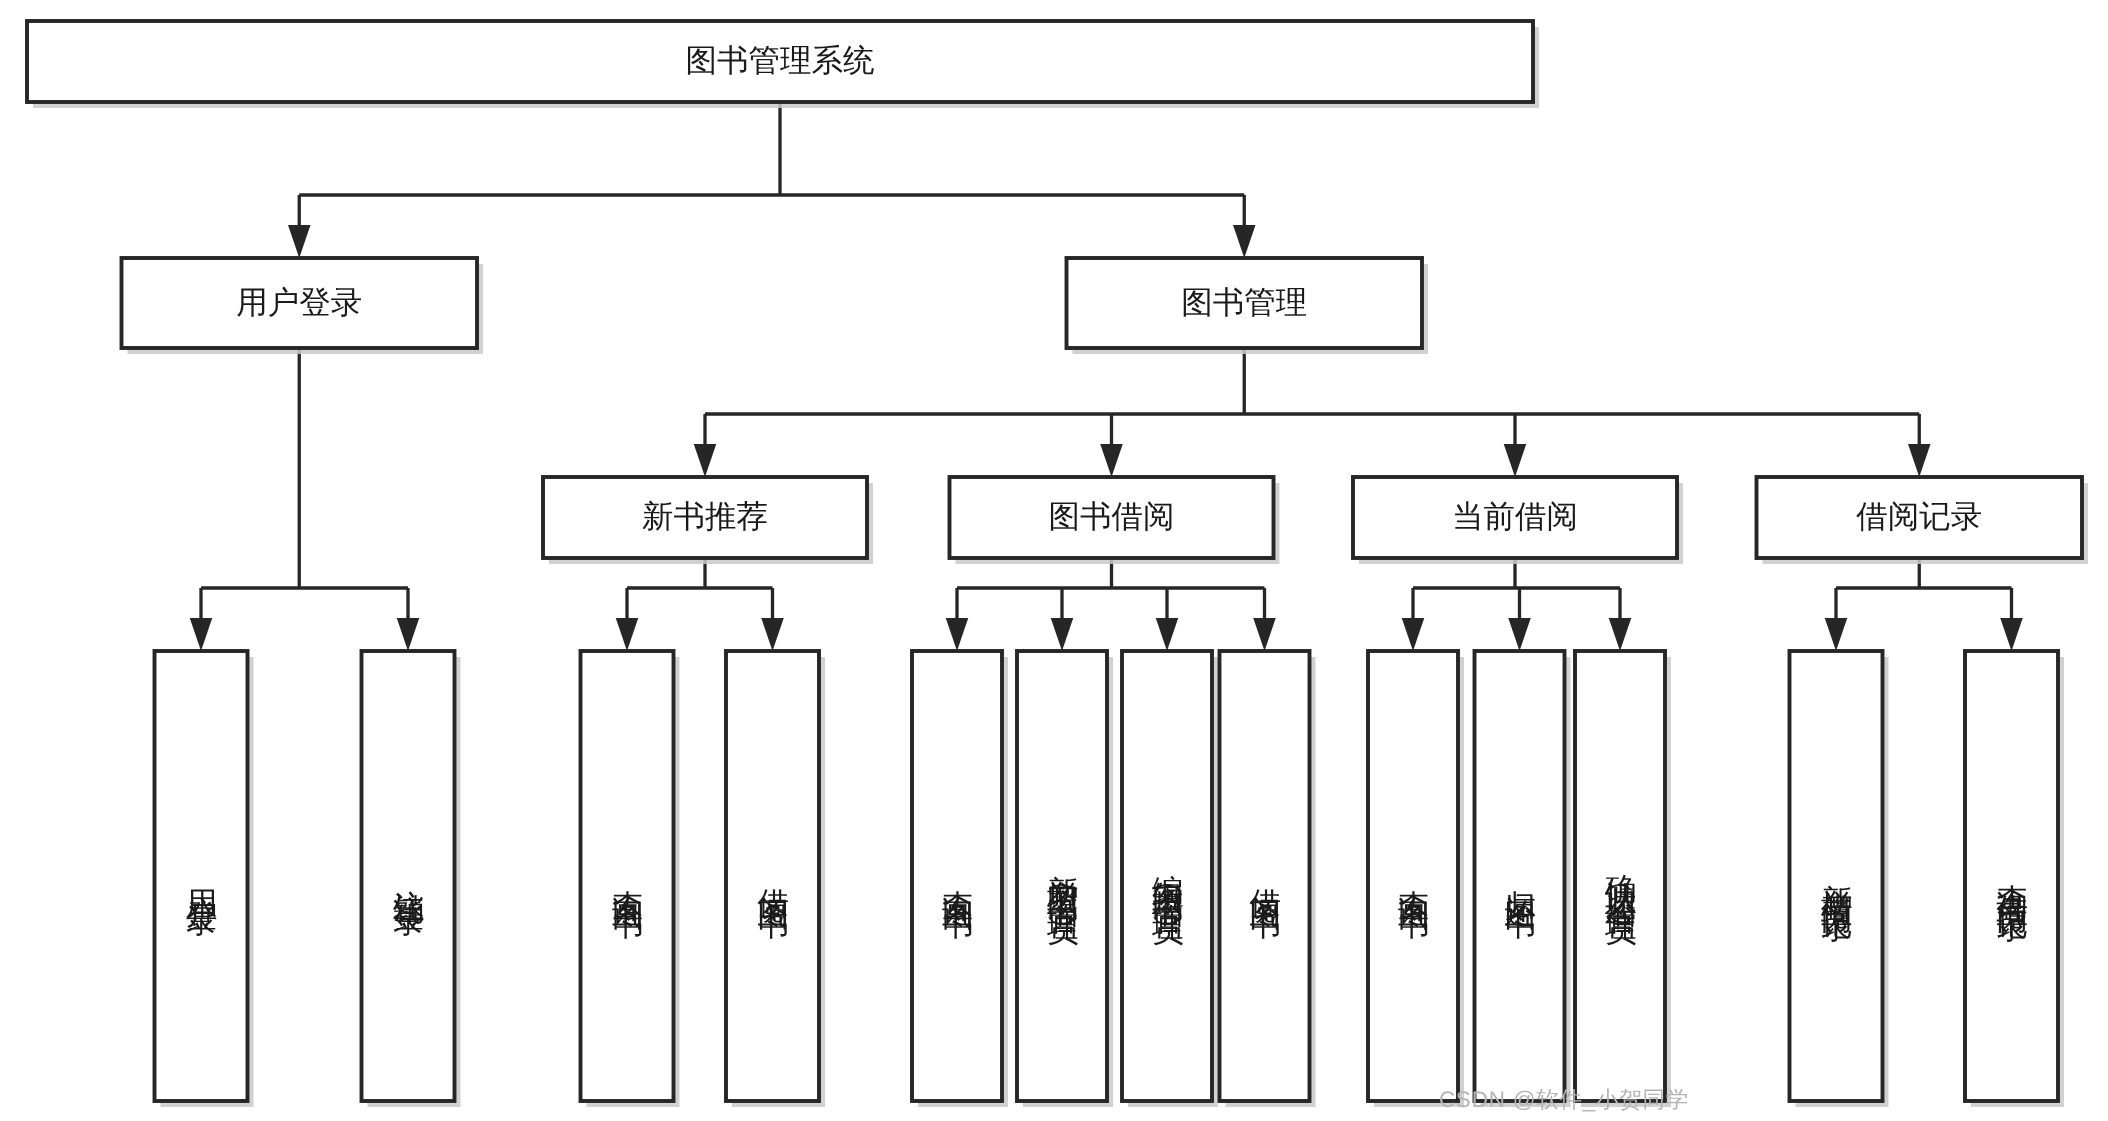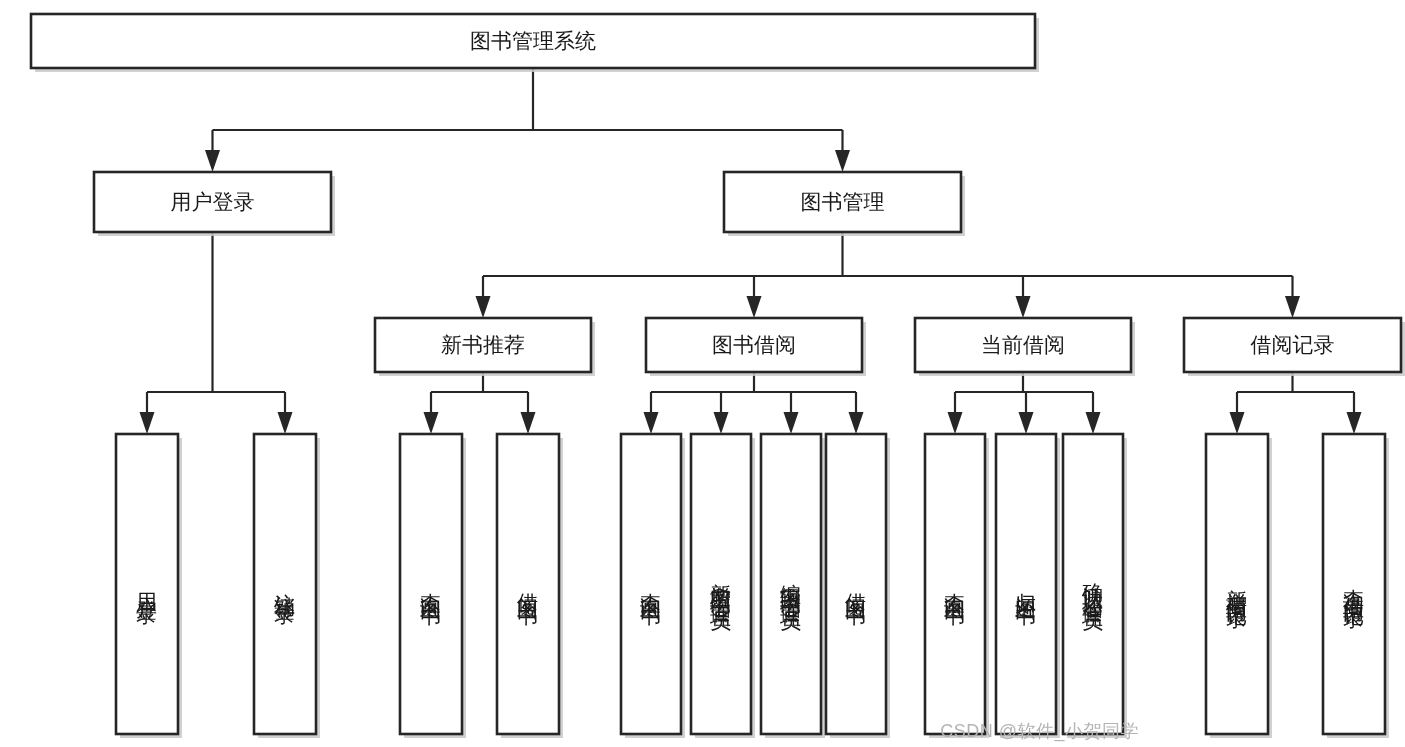--- a/index.html
+++ b/index.html
@@ -9,21 +9,21 @@
   }
   body {
     width: 1405px;
     height: 747px;
     font-family: "Liberation Sans", "DejaVu Sans", sans-serif;
     overflow: hidden;
     position: relative;
   }
   #diagram-root {
     position: absolute;
-    left: 13px;
+    left: 0;
     top: 0;
     width: 1134px;
     height: 747px;
   }
   svg#flowchart {
     display: block;
     width: 1405px;
     height: 747px;
   }
   .node-box {
@@ -68,21 +68,21 @@
     letter-spacing: 4px;
     color: #1a1a1a;
     white-space: nowrap;
     text-align: center;
   }
   .watermark {
     position: absolute;
     right: 8px;
     bottom: 4px;
     font-family: "Liberation Sans", "DejaVu Sans", sans-serif;
-    font-size: 18px;
+    font-size: 15px;
     color: #b4b4b4;
     letter-spacing: 0.5px;
     white-space: nowrap;
   }
 </style>
 </head>
 <body>
 
 <div id="diagram-root">
   <svg id="flowchart" viewBox="0 0 1405 747">

